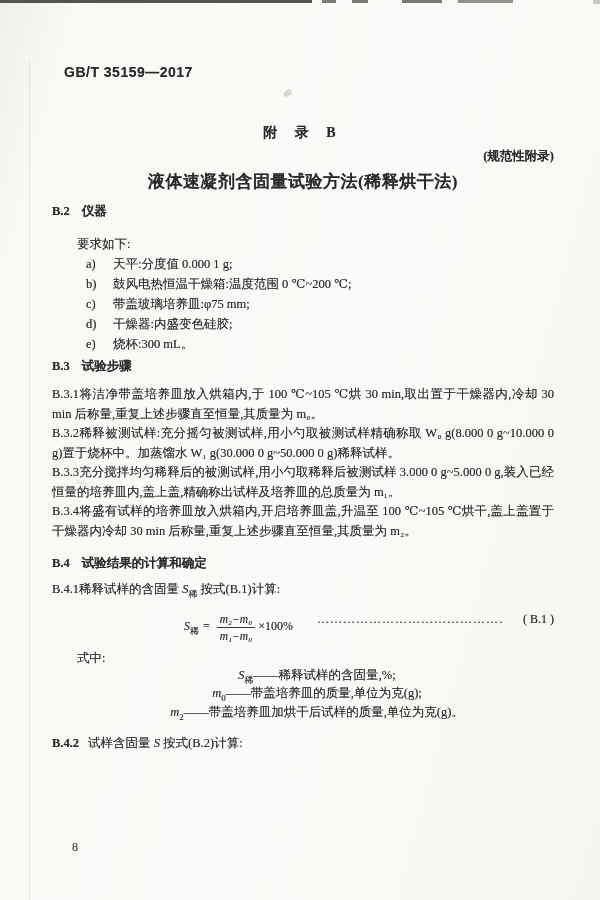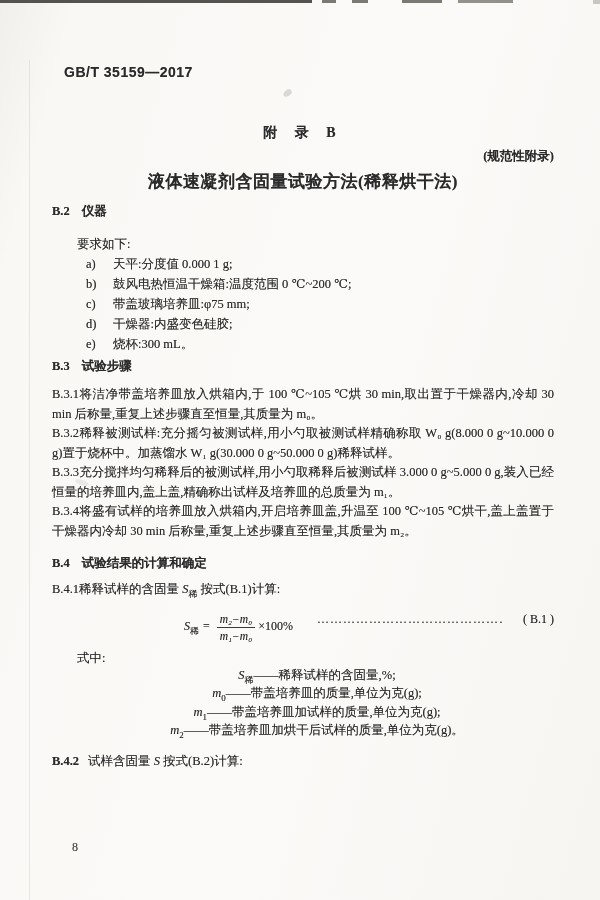--- a/index.html
+++ b/index.html
@@ -125,21 +125,20 @@
     <div class="formula-row">
       <span class="f-math"><span class="vit">S</span><sub>稀</sub><span class="f-eq">=</span><span class="frac"><span class="num vit">m₂−m₀</span><span class="den vit">m₁−m₀</span></span><span>×100%</span></span>
       <span class="dots">………………………………………</span>
       <span class="eq-label">( B.1 )</span>
     </div>
 
     <div class="where">式中:</div>
     <div class="defs">
       <div class="def"><span class="vit">S</span><sub>稀</sub><span>——稀释试样的含固量,%;</span></div>
       <div class="def"><span class="vit">m</span><sub>0</sub><span>——带盖培养皿的质量,单位为克(g);</span></div>
-      <div class="def"><span class="vit">m</span><sub>1</sub><span>——带盖培养皿加试样的质量,单位为克(g);</span></div>
       <div class="def"><span class="vit">m</span><sub>2</sub><span>——带盖培养皿加烘干后试样的质量,单位为克(g)。</span></div>
     </div>
 
     <p class="p-b42"><span class="step-num">B.4.2</span><span>试样含固量 </span><span class="vit">S</span><span> 按式(B.2)计算:</span></p>
 
   </div>
 
   <div class="page-num">8</div>
 </div>
 

